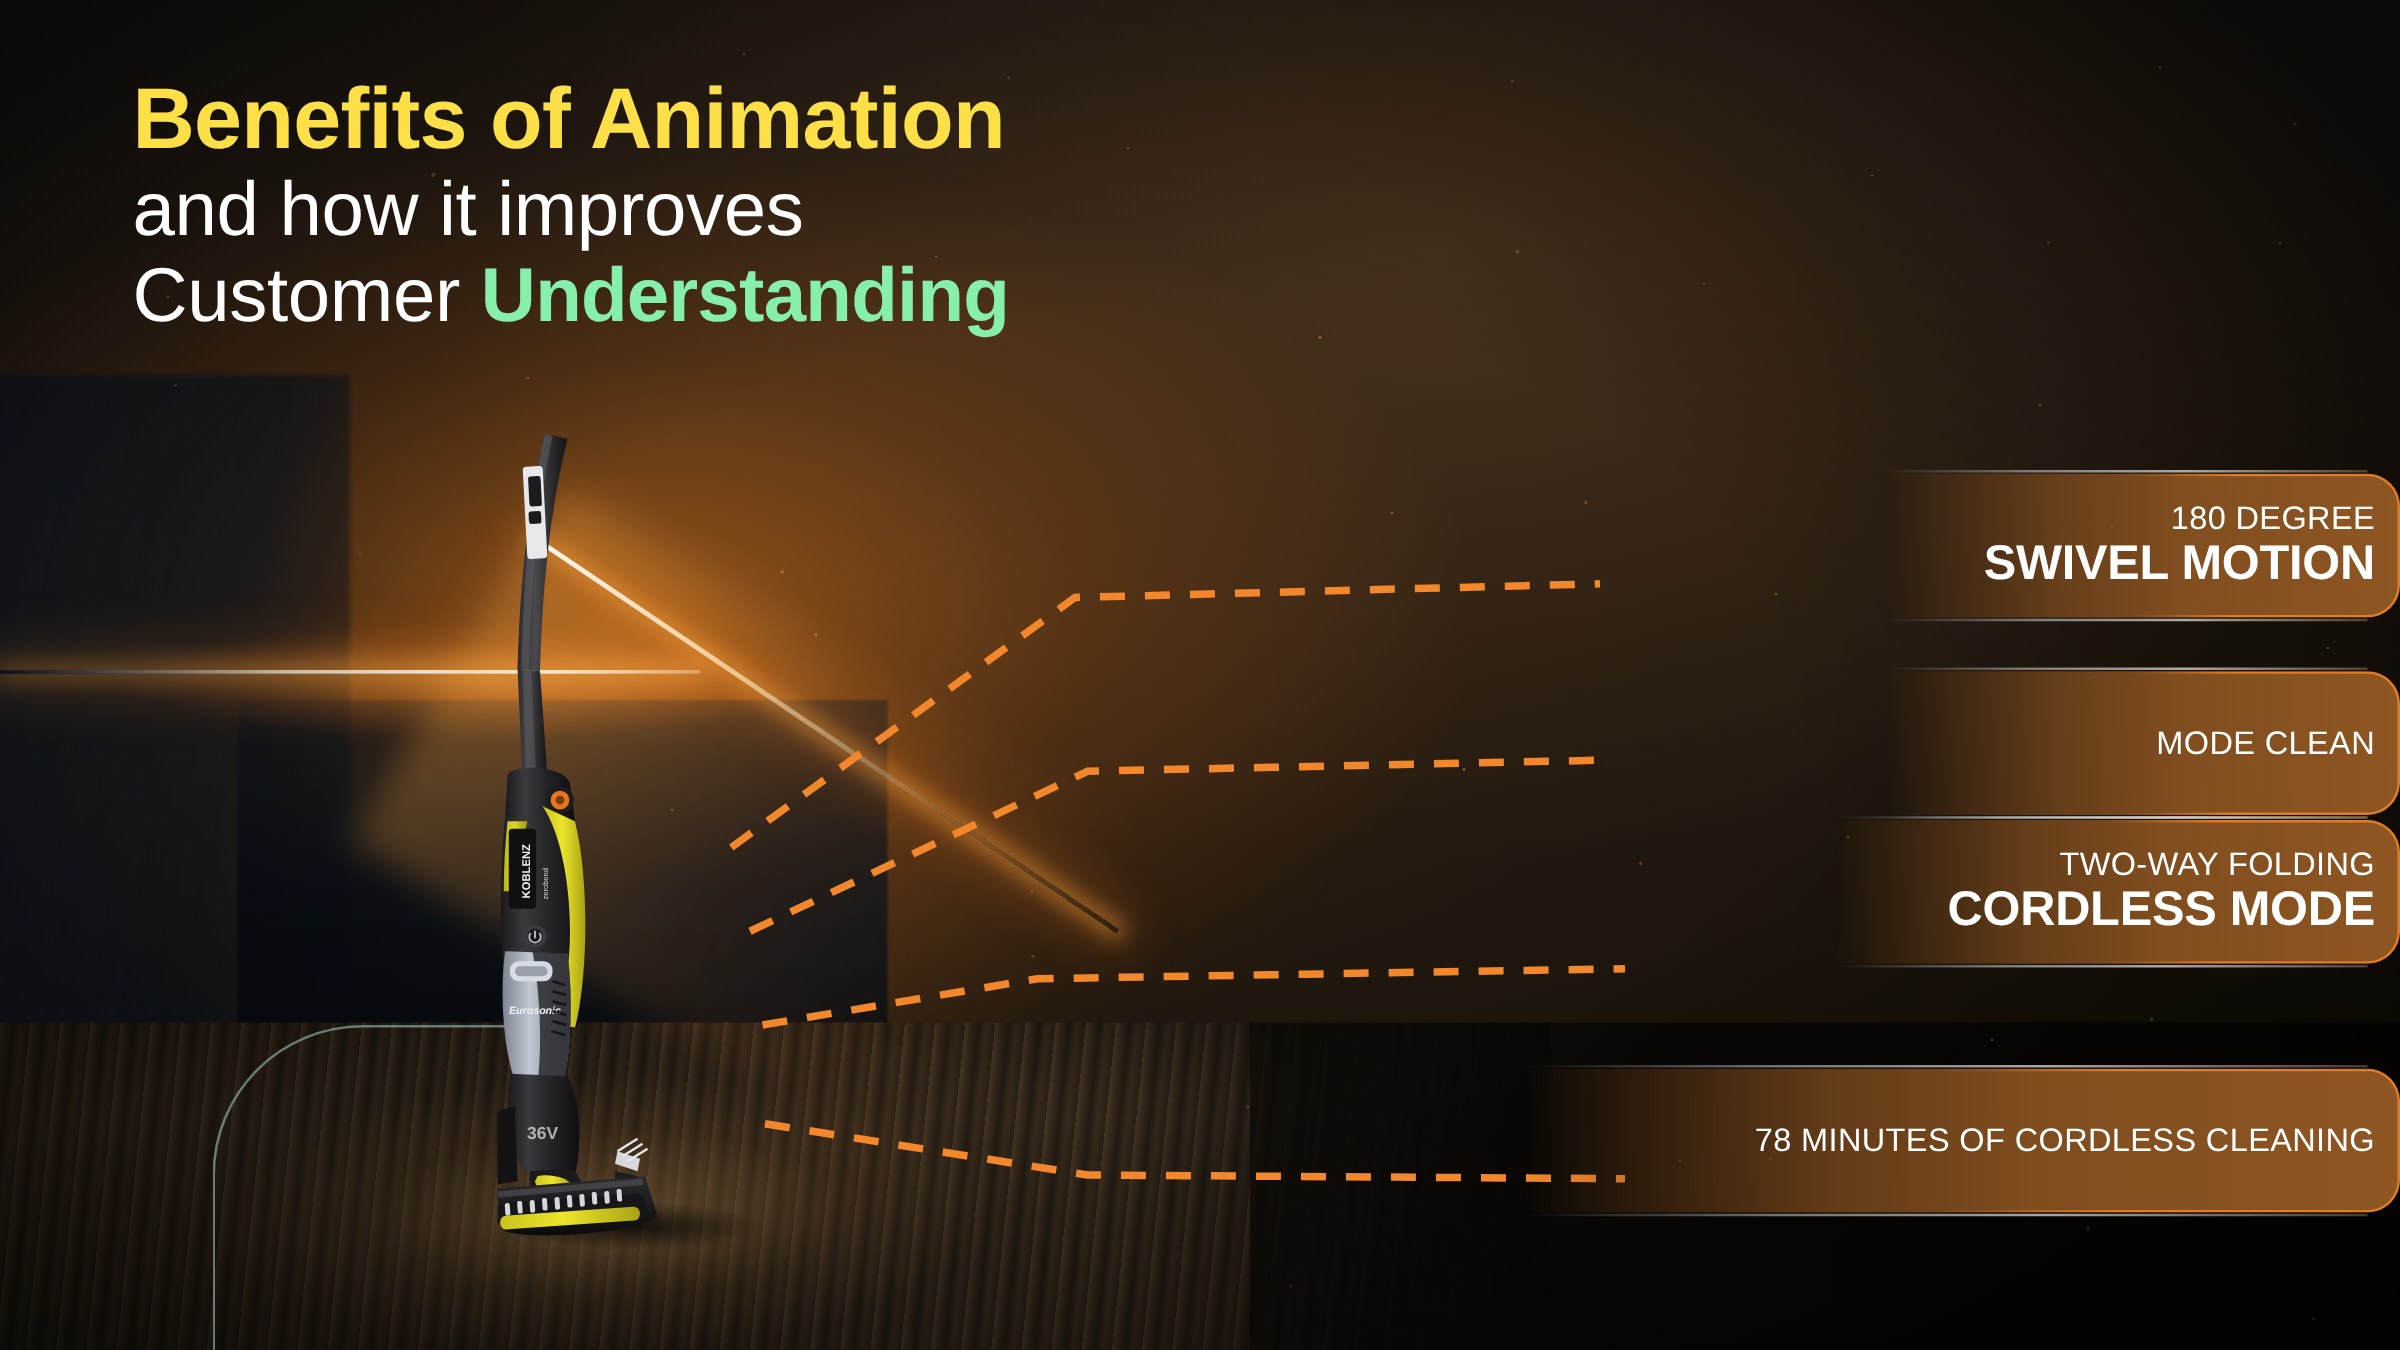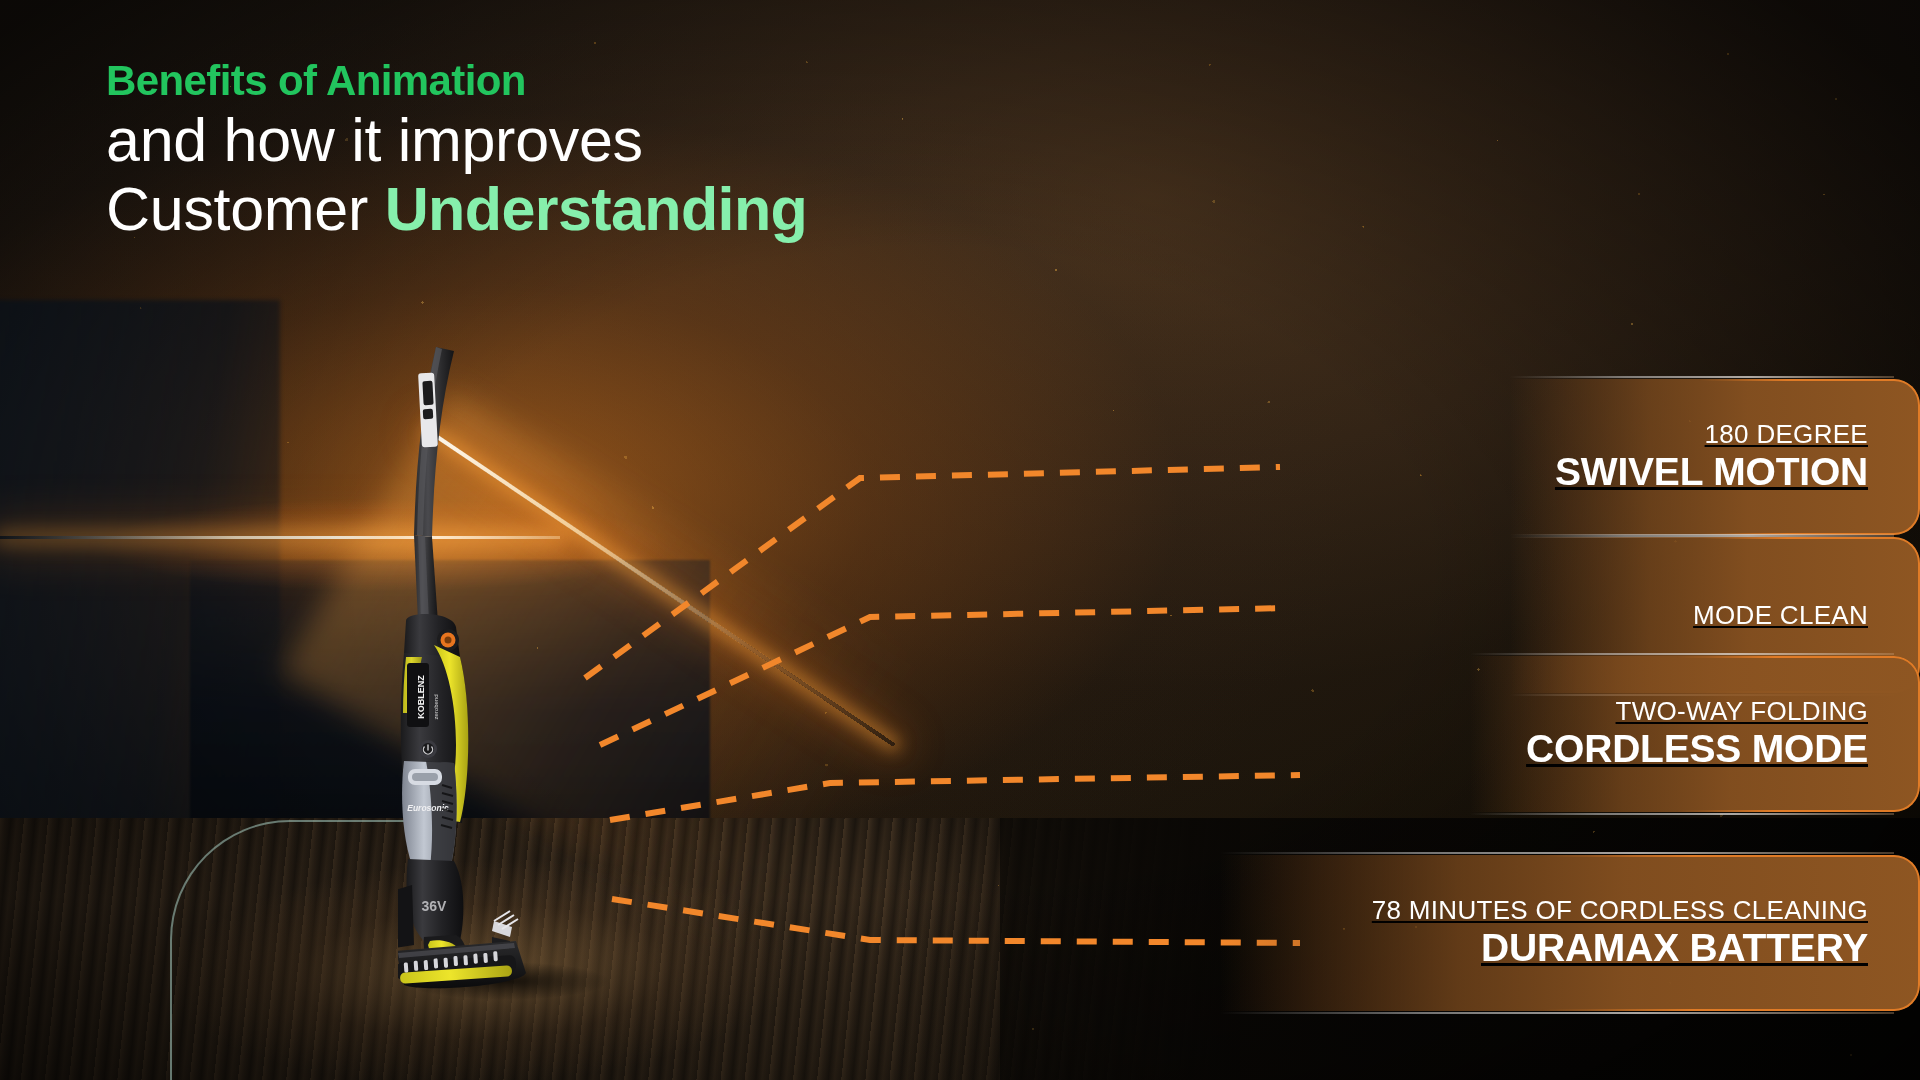--- a/index.html
+++ b/index.html
@@ -125,45 +125,44 @@
     border-left:2.5px solid rgba(168,206,196,.55);
     border-top-left-radius:120px;
     border-right:none; border-bottom:none;
   }
 
   
   .title{
     position:absolute; left:106px; top:60px; width:1100px;
     font-weight:700; letter-spacing:-.5px; line-height:1.00;
   }
-  .title .l1{ font-size:42px; font-weight:800; color:#22c55e; display:block; letter-spacing:-0.6px; }
+  .title .l1{ font-size:69px; font-weight:800; color:#fde047; display:block; letter-spacing:-0.6px; }
   .title .l2{ font-size:61px; font-weight:400; color:#FFFFFF; display:block; margin-top:8px; letter-spacing:-0.3px;}
   .title .l3{ font-size:61px; font-weight:400; color:#FFFFFF; display:block; margin-top:8px; letter-spacing:-0.3px;}
   .title .l3 b{ font-weight:800; color:#86efac; letter-spacing:-0.6px; }
 
   
   .product{ position:absolute; left:398px; top:345px; width:220px; height:660px; }
 
   
   .connectors{ position:absolute; inset:0; }
 
   
   .feature{
-    position:absolute; right:0px; height:156px;
+    position:absolute; right:0px; height:115px;
     display:flex; flex-direction:column; justify-content:center; align-items:flex-end;
-    padding:0 52px 0 60px;
+    padding:0 20px 0 60px;
     border-radius:0 26px 26px 0;
     background:linear-gradient(to right,
         rgba(120,70,28,0) 0%,
         rgba(124,73,29,0.35) 14%,
         rgba(132,79,31,0.72) 34%,
         rgba(138,83,33,0.92) 58%,
         rgba(142,86,34,1) 100%);
     overflow:visible;
-    text-decoration:underline;
   }
   .feature::before{ 
     content:""; position:absolute; right:0; top:0; bottom:0; left:46%;
     border:2.5px solid #E07B26;
     border-left:none;
     border-radius:0 26px 26px 0;
     -webkit-mask-image:linear-gradient(to right, rgba(0,0,0,0) 0%, rgba(0,0,0,.2) 12%, rgba(0,0,0,1) 40%);
     mask-image:linear-gradient(to right, rgba(0,0,0,0) 0%, rgba(0,0,0,.2) 12%, rgba(0,0,0,1) 40%);
     pointer-events:none;
   }
@@ -360,17 +359,16 @@
   <div class="feature f2">
     <div class="hair-top"></div>
     <div class="sub">TWO-WAY FOLDING</div>
     <div class="main">CORDLESS MODE</div>
     <div class="hair-bot"></div>
   </div>
 
   <div class="feature f3">
     <div class="hair-top"></div>
     <div class="sub">78 MINUTES OF CORDLESS CLEANING</div>
-    <div class="main">DURAMAX BATTERY</div>
     <div class="hair-bot"></div>
   </div>
 
 </div>
 
 </body></html>

